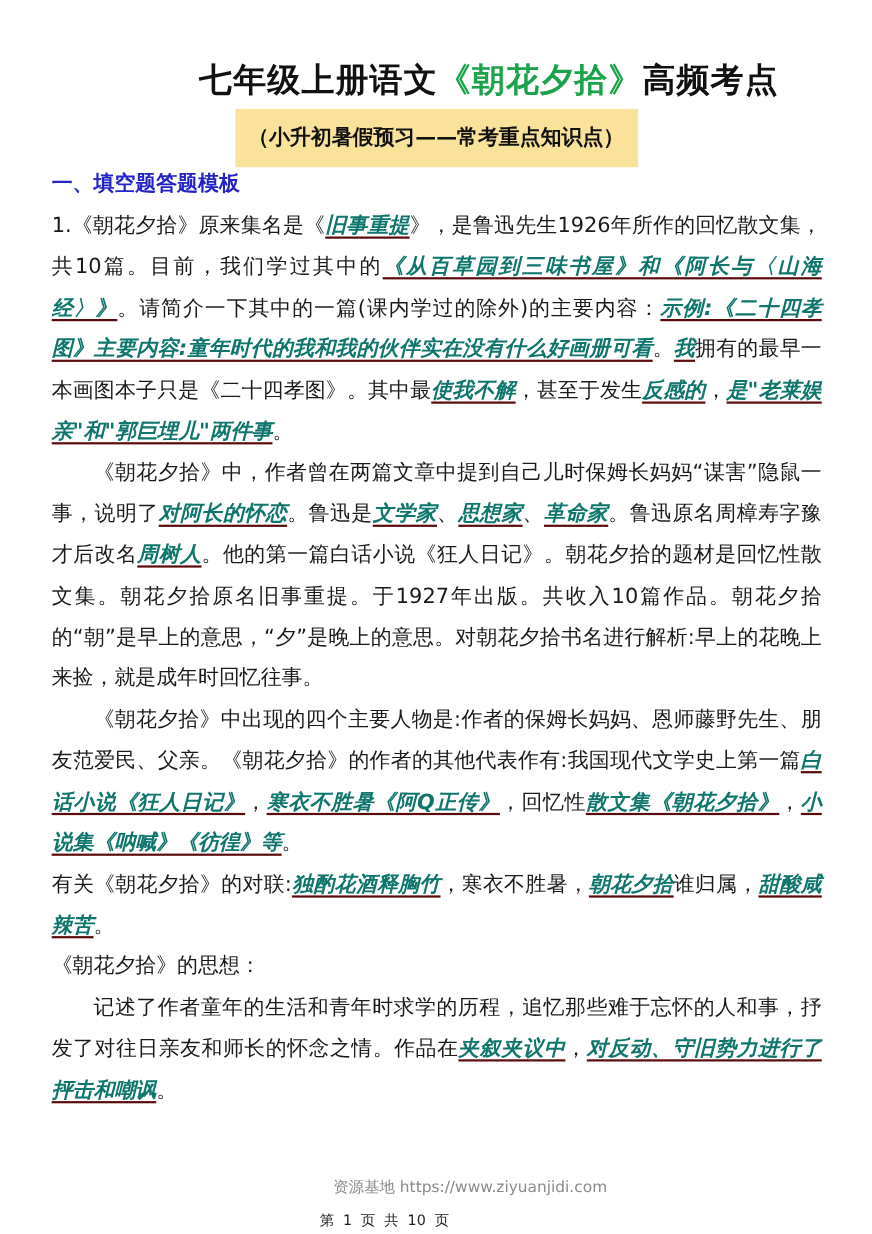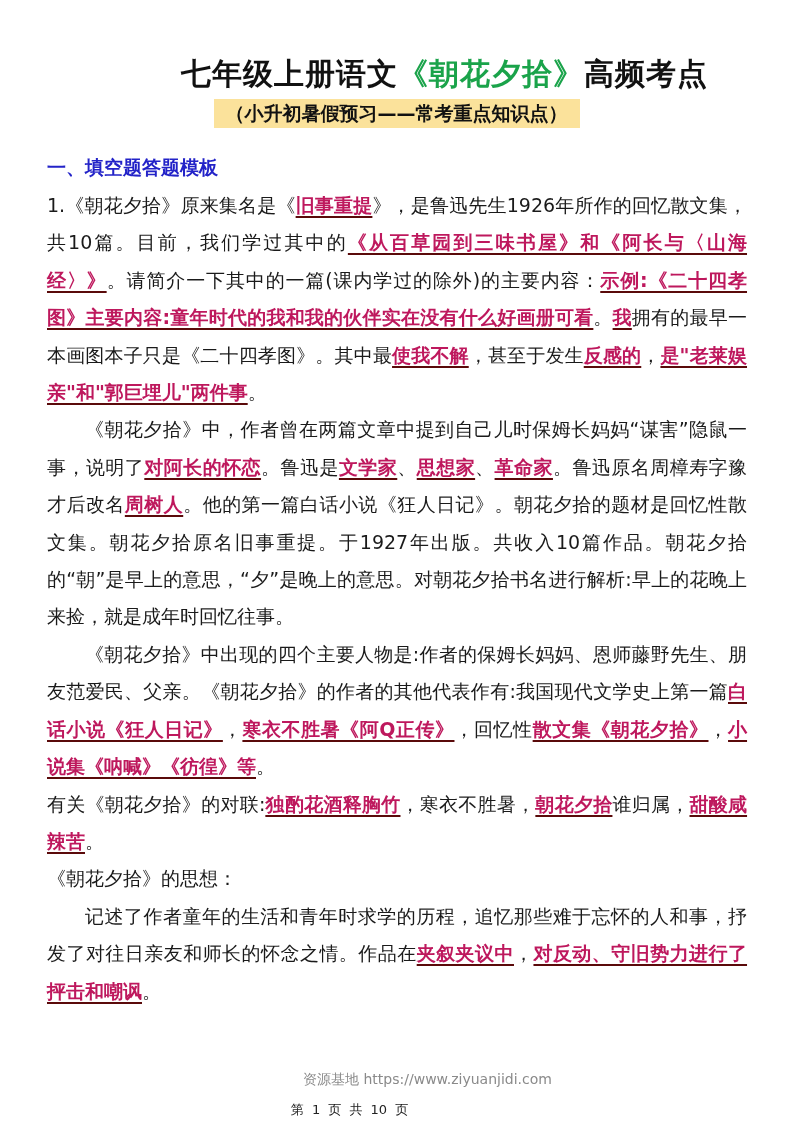--- a/index.html
+++ b/index.html
@@ -2,30 +2,30 @@
 <html><head>
 <meta charset="utf-8">
 <style>
   html, body { margin:0; padding:0; background:#ffffff; }
   body { width:793px; height:1122px; position:relative; overflow:hidden;
          font-family:"DejaVu Sans","Liberation Sans",sans-serif; color:#1a1a1a; }
   .title { position:absolute; top:52px; left:0; width:793px; text-align:center;
            font-size:30px; font-weight:bold; letter-spacing:1px; line-height:44px; color:#111;padding-left:48px; }
   .title .hl { color:#1aa34a; }
   .subtitle-wrap { position:absolute; top:99px; left:0; width:793px; text-align:center; }
-  .subtitle { display:inline-block; background:#fbe29b; padding:0 12px; font-size:19px;
+  .subtitle { display:inline-block; background:#fbe29b; padding:12px 12px; font-size:19px;
               font-weight:bold; line-height:29px; color:#111; }
   .section-heading { position:absolute; top:152px; left:47px; font-size:19px; font-weight:bold;
                      color:#2323c8; line-height:30px; }
   .content { position:absolute; top:187px; left:47px; width:700px; font-size:19px;
              line-height:37.4px; text-align:justify; }
   .content p { margin:0; }
   .content p.indent { text-indent:2em; }
-  .r { color:#be185d; font-weight:bold; text-decoration:underline; text-decoration-color:#5a0a0a;
-       text-underline-offset:4px; text-decoration-thickness:1.5px; }
+  .r { color:#0f766e; font-weight:bold; text-decoration:underline; text-decoration-color:#5a0a0a;
+       text-underline-offset:4px; text-decoration-thickness:1.5px;font-style:italic; }
   .footer-src { position:absolute; top:1071px; left:0; width:793px; text-align:center;
                 font-size:14px; color:#8a8a8a;padding-left:31px; }
   .footer-page { position:absolute; top:1101px; left:0; width:699px; text-align:center;
                  font-size:13px; color:#222; word-spacing:4px; }
 </style>
 </head>
 <body>
 
 <div class="title">
   <span>七年级上册语文</span><span class="hl">《朝花夕拾》</span><span>高频考点</span>

